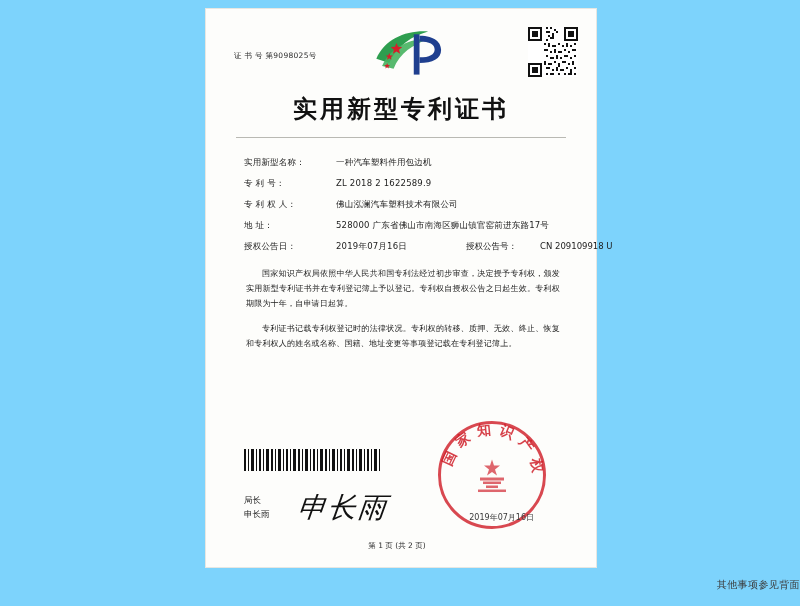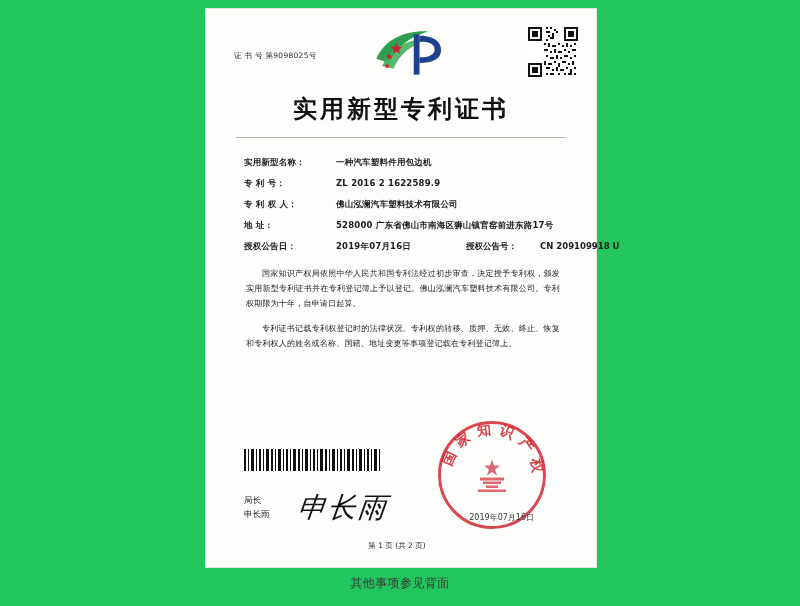--- a/index.html
+++ b/index.html
@@ -10,21 +10,21 @@
     width: 800px;
     height: 606px;
     background: #ffffff;
     font-family: "DejaVu Sans", sans-serif;
     overflow: hidden;
   }
   .page {
     position: relative;
     width: 800px;
     height: 606px;
-    background: #22c55e;
+    background: #7dd3fc;
   }
   
   .certificate {
     position: absolute;
     left: 205px;
     top: 8px;
     width: 392px;
     height: 560px;
     background: #fdfdfb;
     border: 1px solid #e7e7e2;
@@ -91,21 +91,20 @@
     padding-left: 24px;
     padding-right: 16px;
   }
   .field-row {
     display: flex;
     align-items: flex-end;
     margin-bottom: 9px;
     font-size: 8.5px;
     color: #1c1c1c;
     line-height: 12px;
-    font-weight: bold;
   }
   .field-label {
     width: 92px;
     flex: 0 0 92px;
     letter-spacing: 0.2px;
     white-space: nowrap;
   }
   .field-value {
     flex: 1 1 auto;
     letter-spacing: 0.2px;
@@ -219,22 +218,22 @@
     bottom: 6px;
     text-align: center;
     font-size: 7.5px;
     color: #2b2b2b;
   }
   .page-footnote {
     position: absolute;
     left: 0;
     right: 0;
     bottom: 14px;
-    text-align: center;
-    font-size: 12px;
+    text-align: right;
+    font-size: 10px;
     color: #3a3a3a;
     letter-spacing: 0.4px;
   }
 </style>
 </head>
 <body>
 
 <div class="page">
 
   <div class="certificate">
@@ -328,40 +327,40 @@
       <div class="title">实用新型专利证书</div>
       <div class="title-rule"></div>
 
       <div class="fields">
         <div class="field-row">
           <span class="field-label">实用新型名称：</span>
           <span class="field-value">一种汽车塑料件用包边机</span>
         </div>
         <div class="field-row">
           <span class="field-label">专 利 号：</span>
-          <span class="field-value">ZL 2016 2 1622589.9</span>
+          <span class="field-value">ZL 2018 2 1622589.9</span>
         </div>
         <div class="field-row">
           <span class="field-label">专 利 权 人：</span>
           <span class="field-value">佛山泓澜汽车塑料技术有限公司</span>
         </div>
         <div class="field-row">
           <span class="field-label">地 址：</span>
           <span class="field-value">528000 广东省佛山市南海区狮山镇官窑前进东路17号</span>
         </div>
         <div class="field-row two-col">
           <span class="field-label">授权公告日：</span>
           <span class="field-value">2019年07月16日</span>
           <span class="field-label2">授权公告号：</span>
           <span class="field-value2">CN 209109918 U</span>
         </div>
       </div>
 
       <div class="body-text">
-        <p>国家知识产权局依照中华人民共和国专利法经过初步审查，决定授予专利权，颁发实用新型专利证书并在专利登记簿上予以登记。佛山泓澜汽车塑料技术有限公司。专利权期限为十年，自申请日起算。</p>
+        <p>国家知识产权局依照中华人民共和国专利法经过初步审查，决定授予专利权，颁发实用新型专利证书并在专利登记簿上予以登记。专利权自授权公告之日起生效。专利权期限为十年，自申请日起算。</p>
         <p>专利证书记载专利权登记时的法律状况。专利权的转移、质押、无效、终止、恢复和专利权人的姓名或名称、国籍、地址变更等事项登记载在专利登记簿上。</p>
       </div>
 
       <div class="barcode">
         <svg width="136" height="22" viewBox="0 0 136 22">
           <g fill="#111111">
             <rect x="0" y="0" width="2" height="22"></rect>
               <rect x="4" y="0" width="1" height="22"></rect>
             <rect x="7" y="0" width="3" height="22"></rect>
               <rect x="12" y="0" width="1" height="22"></rect>

